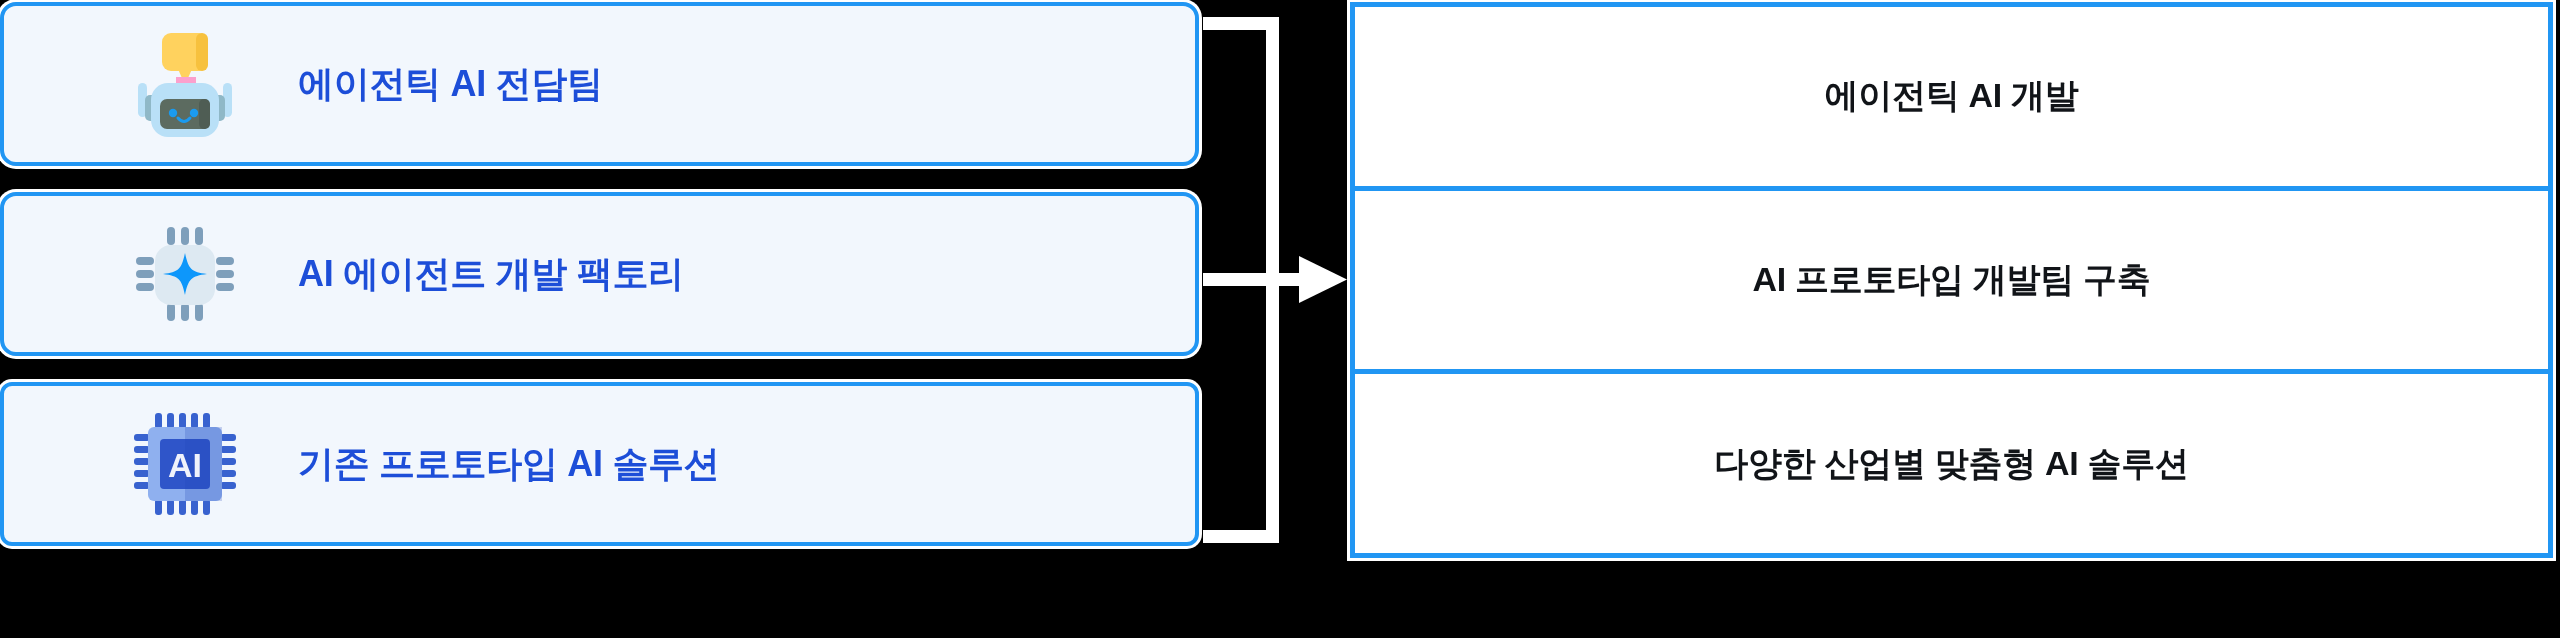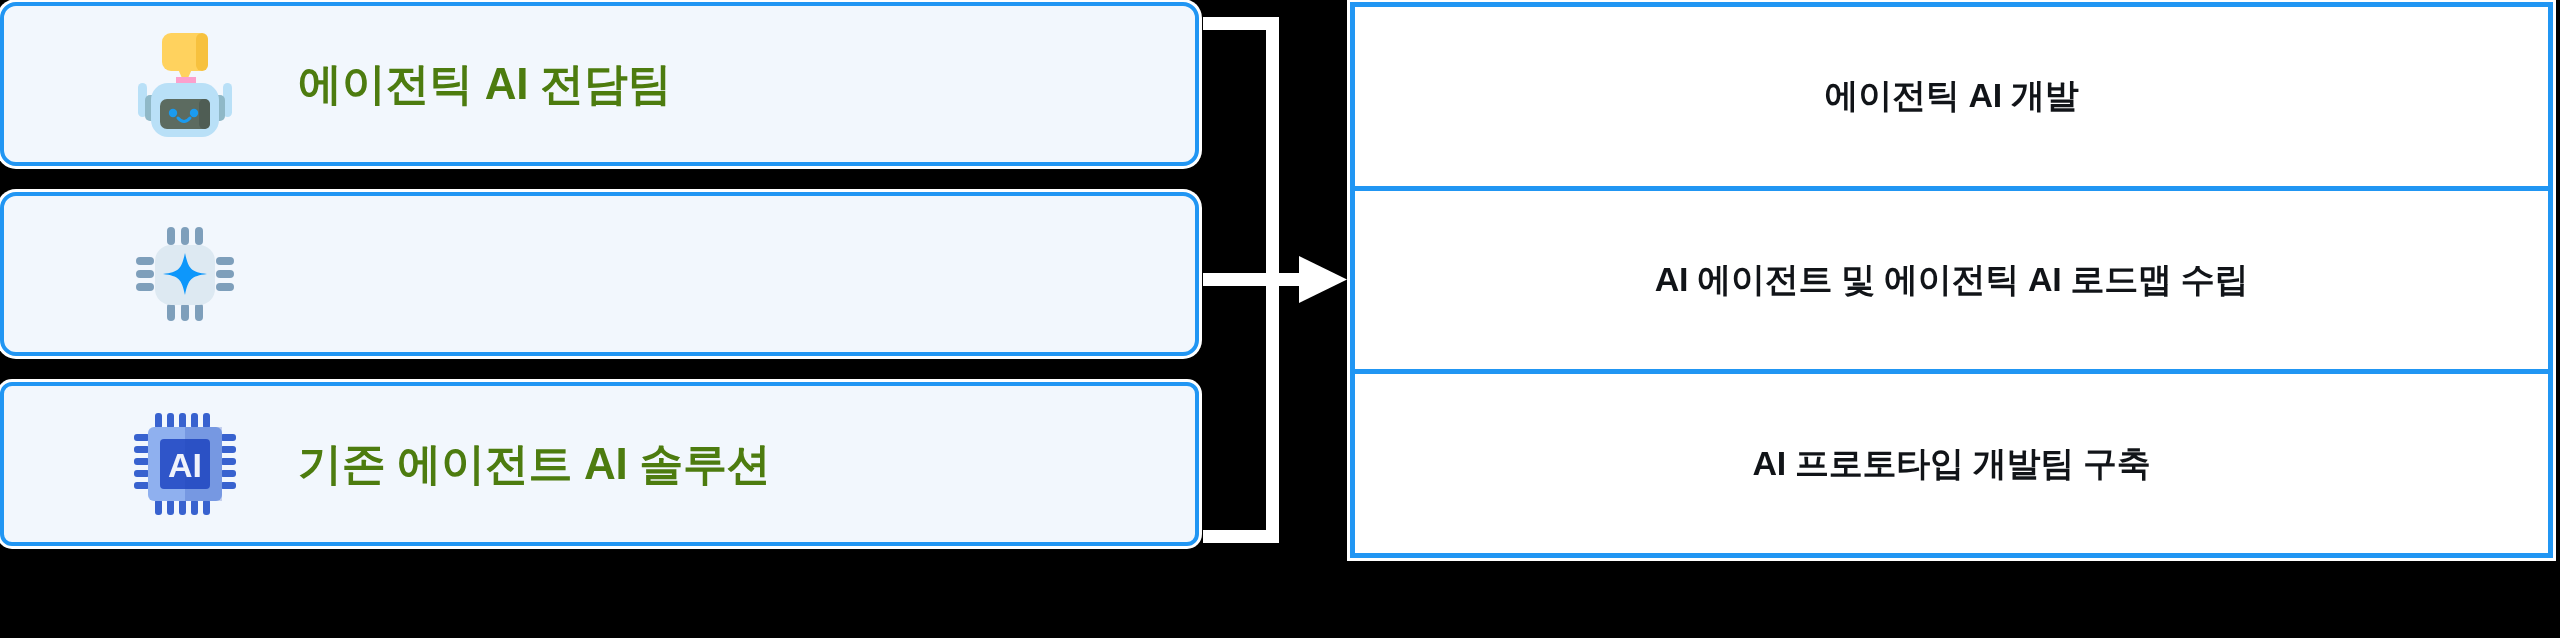--- a/index.html
+++ b/index.html
@@ -54,23 +54,23 @@
     height: 126px;
     flex: 0 0 126px;
     display: flex;
     align-items: center;
     justify-content: center;
   }
   .card-icon svg { display: block; }
 
   .card-label {
     margin-left: 50px;
-    font-size: 44px;
+    font-size: 36px;
     font-weight: 700;
-    color: #4d7c0f;
+    color: #1d4ed8;
     letter-spacing: -0.3px;
     white-space: nowrap;
   }
 
   
   #connector {
     position: absolute;
     left: 1203px;
     top: 0px;
     width: 155px;
@@ -170,20 +170,21 @@
 
           <rect x="94" y="46" width="18" height="8" rx="4" fill="#7e9fbb"></rect>
           <rect x="94" y="59" width="18" height="8" rx="4" fill="#7e9fbb"></rect>
           <rect x="94" y="72" width="18" height="8" rx="4" fill="#7e9fbb"></rect>
 
           <rect x="33" y="34" width="60" height="60" rx="16" fill="#dde9f2"></rect>
 
           <path d="M63 42 C66.5 58 69 61 85 63 C69 65 66.5 68 63 84 C59.5 68 57 65 41 63 C57 61 59.5 58 63 42 Z" fill="#0d97fb"></path>
         </svg>
       </div>
+      <div class="card-label">AI 에이전트 개발 팩토리</div>
     </div>
 
     <div class="source-card c2">
       <div class="card-icon">
         <svg width="126" height="126" viewBox="0 0 126 126" xmlns="http://www.w3.org/2000/svg">
           <g fill="#3862cf">
 
             <rect x="33" y="12" width="7" height="16" rx="3"></rect>
             <rect x="45" y="12" width="7" height="16" rx="3"></rect>
             <rect x="57" y="12" width="7" height="16" rx="3"></rect>
@@ -210,21 +211,21 @@
           </g>
 
           <rect x="26" y="26" width="74" height="74" rx="6" fill="#8fb0ef"></rect>
 
           <rect x="38" y="38" width="50" height="50" rx="4" fill="#2f55c9"></rect>
           <rect x="63" y="26" width="37" height="74" fill="#1f46b8" opacity="0.22"></rect>
 
           <text x="63" y="76" text-anchor="middle" font-family="Liberation Sans, sans-serif" font-size="34" font-weight="700" fill="#f0f2fb">AI</text>
         </svg>
       </div>
-      <div class="card-label">기존 에이전트 AI 솔루션</div>
+      <div class="card-label">기존 프로토타입 AI 솔루션</div>
     </div>
   </div>
 
   <div id="connector">
     <svg width="155" height="580" viewBox="0 0 155 580" xmlns="http://www.w3.org/2000/svg">
       <g fill="#ffffff">
 
         <rect x="0" y="17" width="76" height="13"></rect>
 
         <rect x="0" y="530" width="76" height="13"></rect>
@@ -236,20 +237,20 @@
         <path d="M96 256 L144 279.5 L96 303 Z"></path>
       </g>
     </svg>
   </div>
 
   <div id="right-column">
     <div class="outcome-row">
       <div class="outcome-label">에이전틱 AI 개발</div>
     </div>
     <div class="outcome-row">
-      <div class="outcome-label">AI 에이전트 및 에이전틱 AI 로드맵 수립</div>
+      <div class="outcome-label">AI 프로토타입 개발팀 구축</div>
     </div>
     <div class="outcome-row">
-      <div class="outcome-label">AI 프로토타입 개발팀 구축</div>
+      <div class="outcome-label">다양한 산업별 맞춤형 AI 솔루션</div>
     </div>
   </div>
 
 </div>
 
 </body></html>

